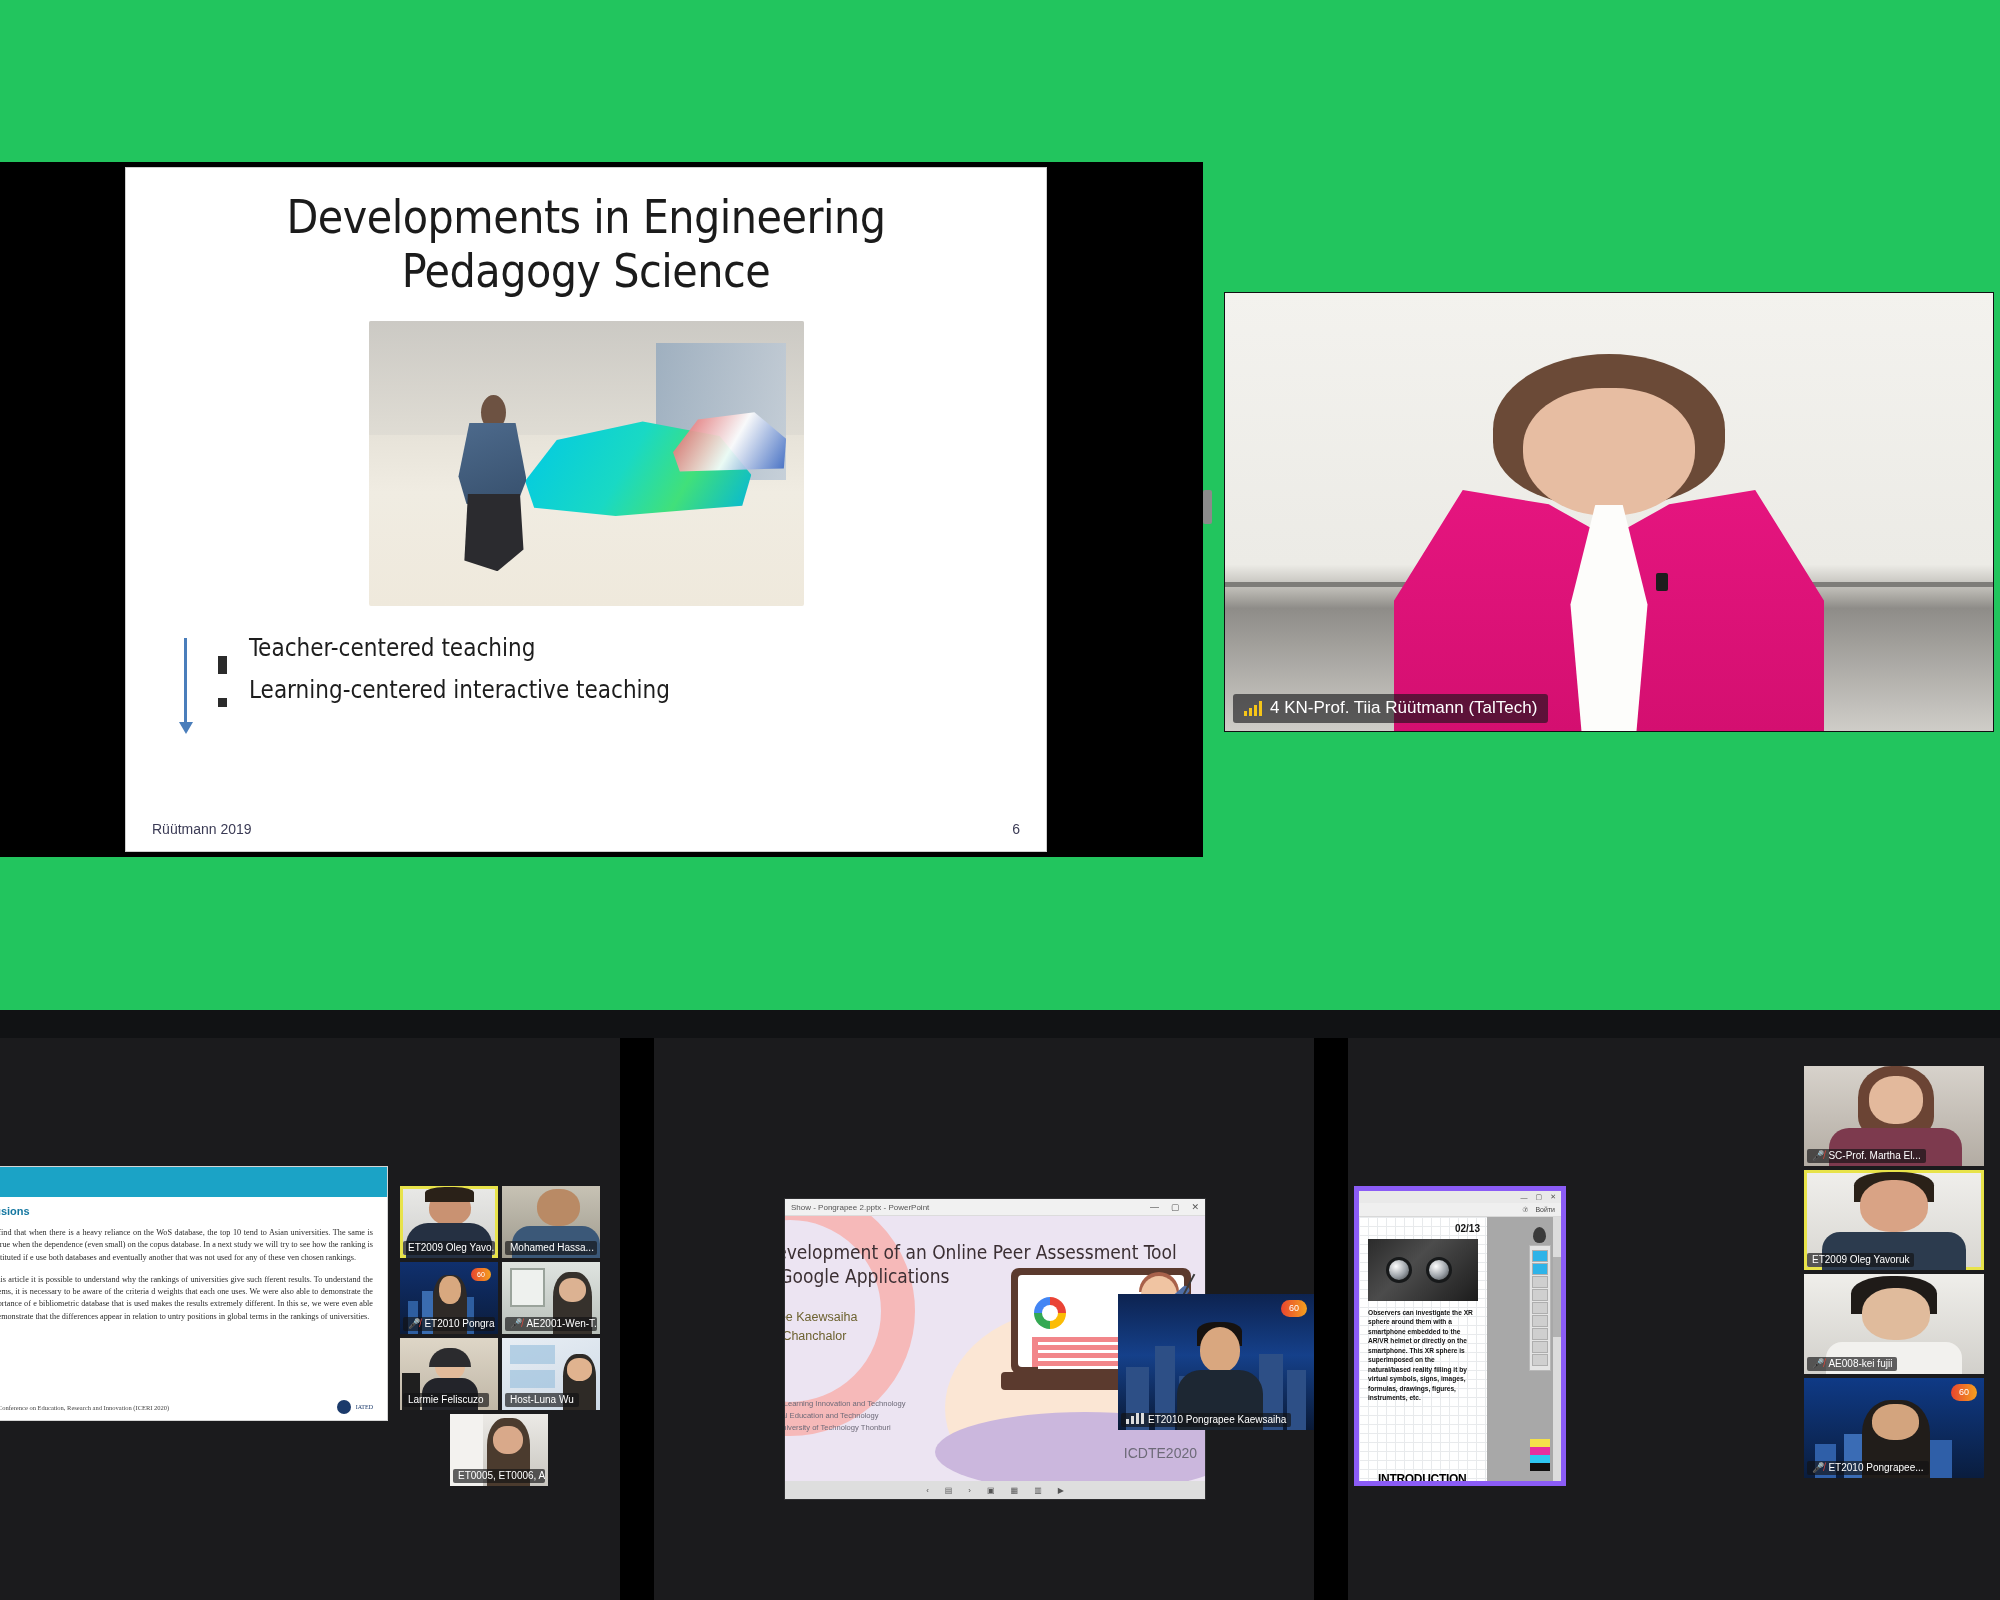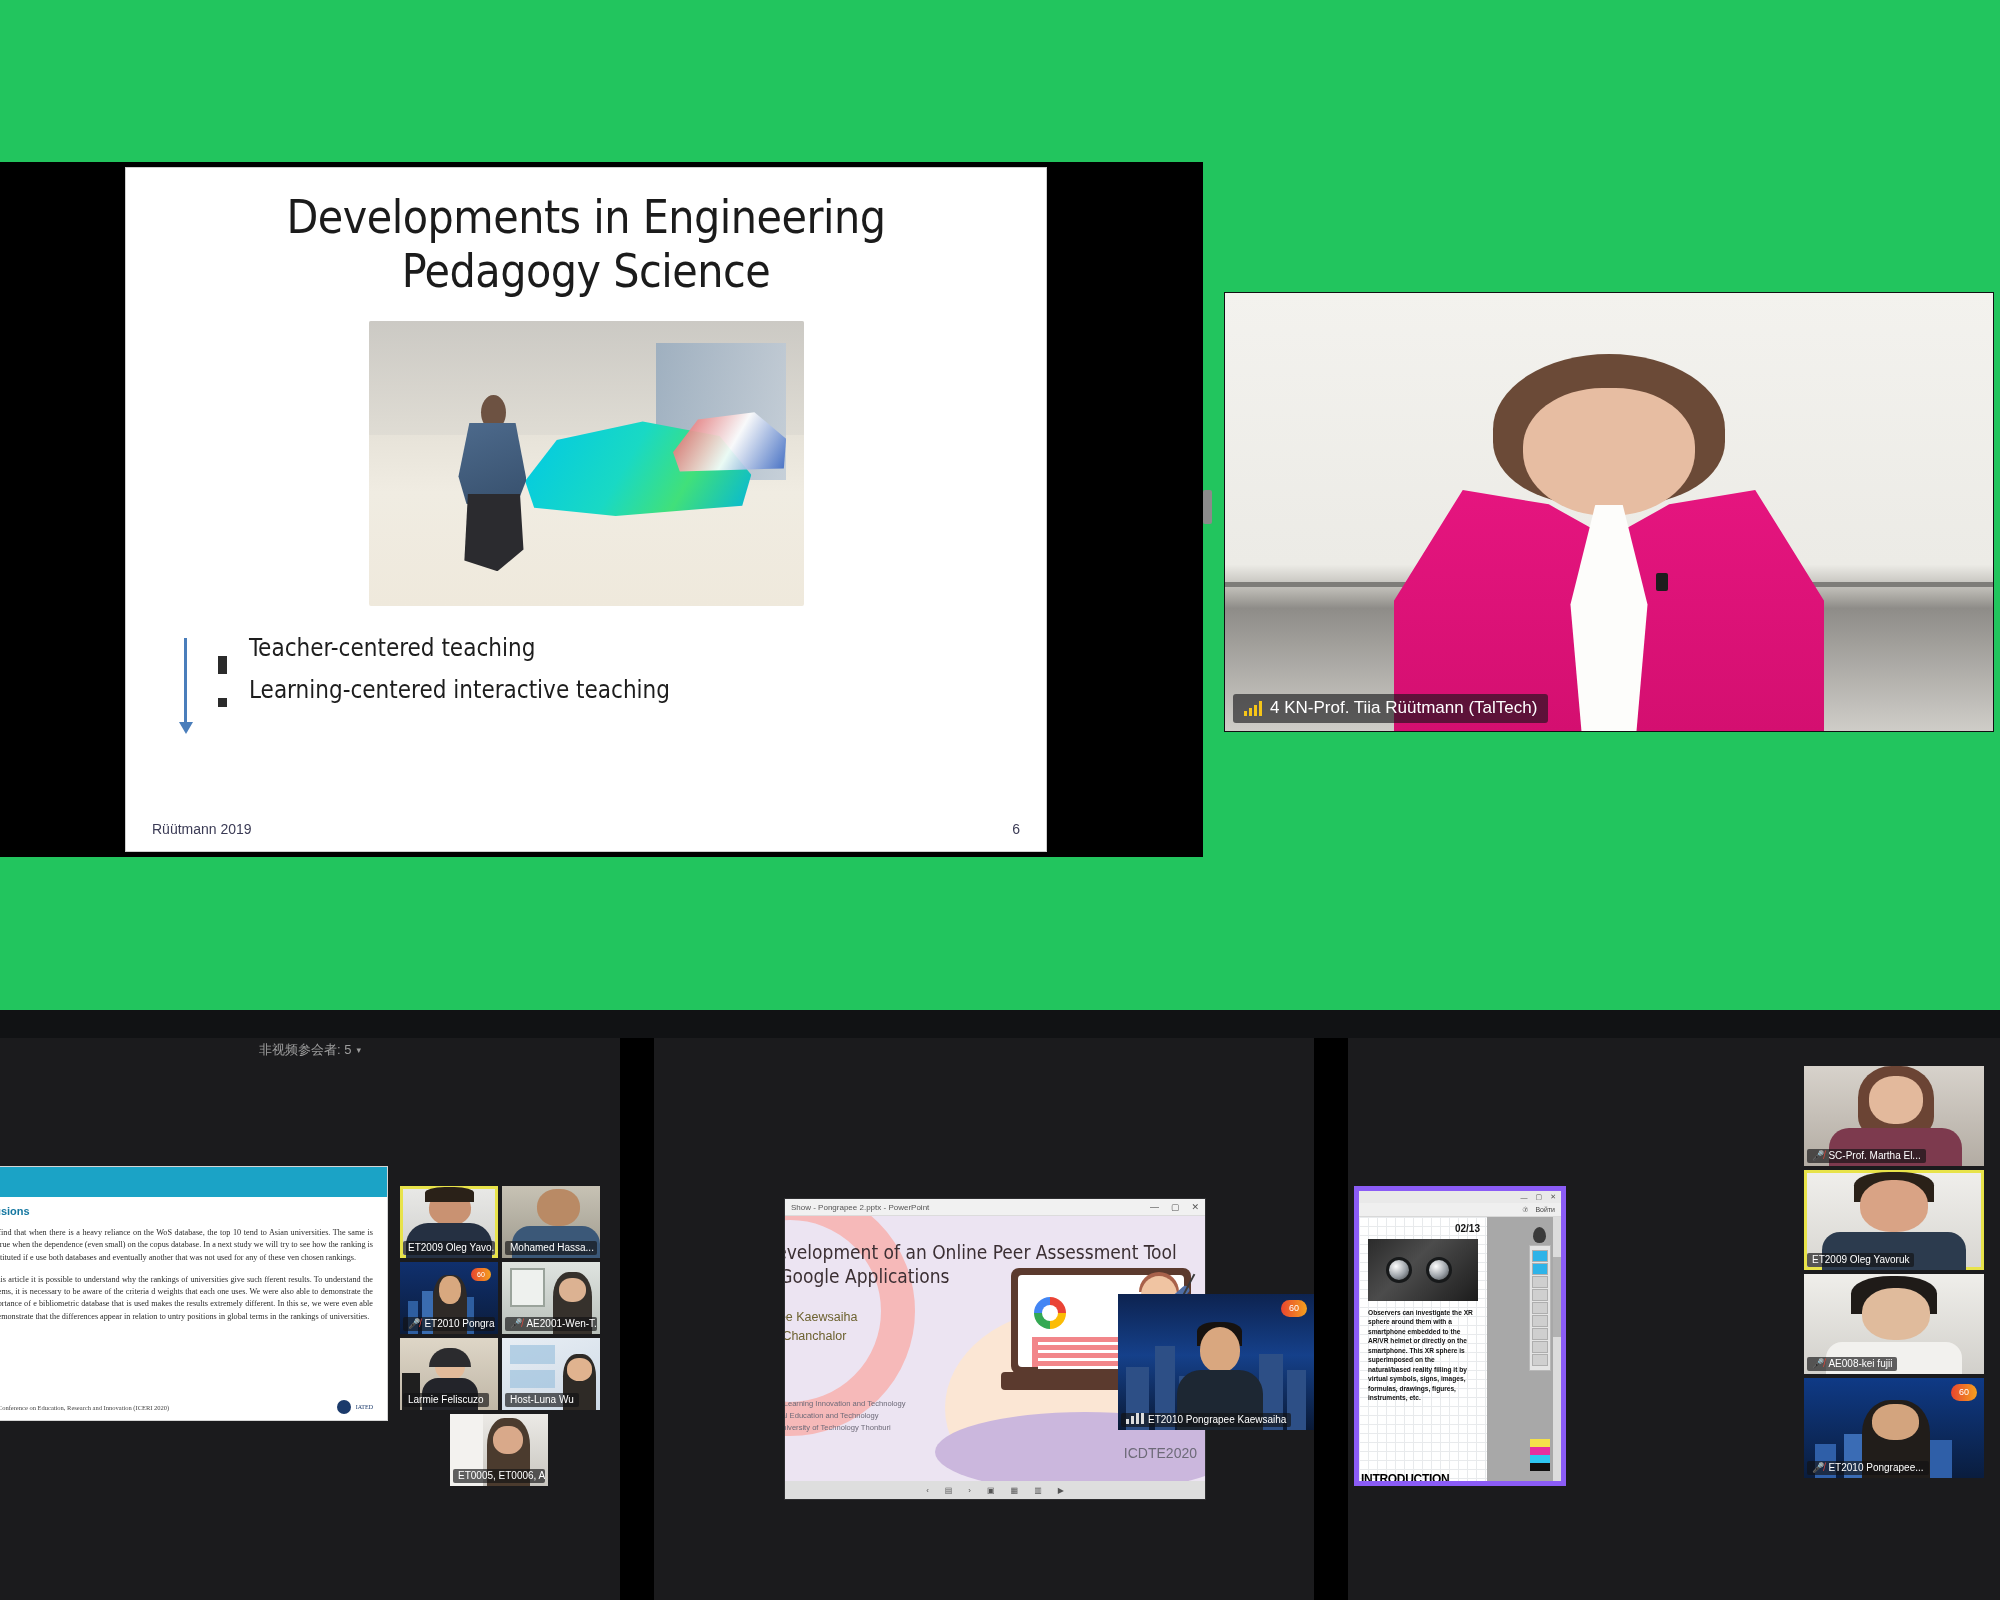--- a/index.html
+++ b/index.html
@@ -203,21 +203,21 @@
   .pdf-num { text-align:right; font-weight:bold; font-size:10px; color:#111; }
   .pdf-photo { margin:5px 2px 0; height:62px;
                background:linear-gradient(135deg,#2b2b2b,#4c4c4c 40%,#1c1c1c);
                position:relative; overflow:hidden; }
   .lens { position:absolute; top:18px; width:26px; height:26px; border-radius:50%;
           background:radial-gradient(circle at 35% 32%,#fff,#9aa0a6 55%,#3a3d40);
           border:3px solid #17191a; }
   .lens.l { left:18px; } .lens.r { left:58px; }
   .pdf-text { margin:7px 2px 0; font-size:6.6px; line-height:1.44; font-weight:bold;
               color:#111; }
-  .pdf-intro { position:absolute; left:2px; bottom:3px; font-size:12px; font-weight:bold;
+  .pdf-intro { position:absolute; left:19px; bottom:3px; font-size:12px; font-weight:bold;
                color:#000; letter-spacing:-.3px; }
   .pdf-gray { flex:1; background:#a8a8a8; position:relative; }
   .toolbar { position:absolute; right:10px; top:28px; width:22px;
              background:#e4e4e4; border:1px solid #b8b8b8; padding:3px 0; }
   .toolbar b { display:block; width:16px; height:12px; margin:1px auto; background:#cfcfcf;
                border:1px solid #aeaeae; }
   .toolbar b.sel { background:#2eb3e8; }
   .tb-pin { position:absolute; right:15px; top:10px; width:13px; height:16px;
             background:#3a3a3a; border-radius:50% 50% 50% 50%/60% 60% 40% 40%; }
   .swatch { position:absolute; right:11px; bottom:16px; width:20px; height:34px; }
@@ -298,24 +298,20 @@
             <i></i>
         </span>
         <span>4 KN-Prof. Tiia Rüütmann (TalTech)</span>
       </div>
     </div>
   </div>
 
   <div class="panels">
 
     <div class="panel p1">
-      <div class="p-header">
-        <span>非视频参会者: 5</span>
-        <span class="caret">▾</span>
-      </div>
 
       <div class="doc1">
         <div class="doc1-band"></div>
         <div class="doc1-h">clusions</div>
         <div class="doc1-p">We find that when there is a heavy reliance on the WoS database, the top 10 tend to  Asian universities. The same is not true when the dependence (even small) on the copus database. In a next study we will try to see how the ranking is constituted if e use both databases and eventually another that was not used for any of these ven chosen rankings.</div>
         <div class="doc1-p">In this article it is possible to understand why the rankings of universities give such fferent results. To understand the systems, it is necessary to be aware of the criteria d weights that each one uses. We were also able to demonstrate the importance of e bibliometric database that is used makes the results extremely different. In this se, we were even able to demonstrate that the differences appear in relation to untry positions in global terms in the rankings of universities.</div>
         <div class="doc1-foot">
           <span>onal Conference on Education, Research and Innovation (ICERI 2020)</span>
           <span class="logo-dot">
             <b></b>

